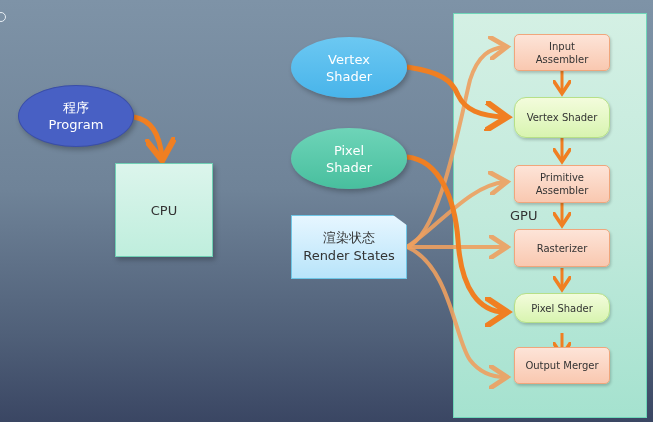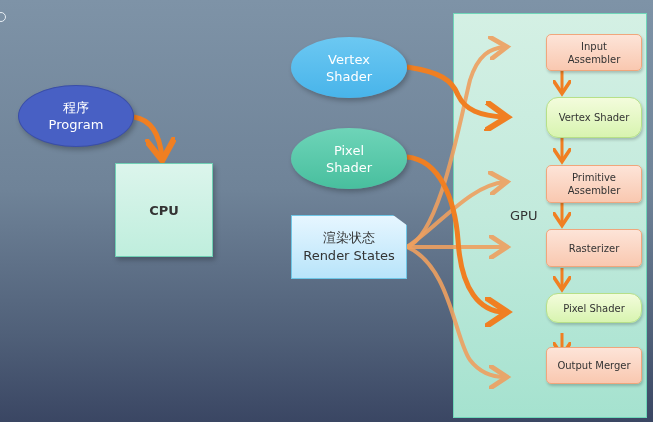--- a/index.html
+++ b/index.html
@@ -27,35 +27,33 @@
     box-shadow: 2px 3px 5px rgba(0,0,0,0.25);
   }
   .program { left: 18px; top: 85px; width: 116px; height: 62px; background: #4860c4; border: 1px solid #3a4ea8; box-sizing: border-box; }
   .vertex { left: 291px; top: 37px; width: 116px; height: 61px; background: linear-gradient(180deg,#6cc8f2,#48b4ea); }
   .pixel { left: 291px; top: 128px; width: 116px; height: 61px; background: linear-gradient(180deg,#6ed4b8,#48bf9e); }
   .cpu {
     position: absolute; left: 115px; top: 163px; width: 96px; height: 92px;
     background: linear-gradient(180deg,#dcf5ec,#bfeedd); border: 1px solid #6fcfb4;
     display: flex; align-items: center; justify-content: center; font-size: 13px; color: #333;
     box-shadow: 2px 3px 5px rgba(0,0,0,0.25);
-    font-weight: bold;
   }
   .render-states {
     position: absolute; left: 291px; top: 215px; width: 116px; height: 64px;
     background: linear-gradient(180deg,#e6f6ff,#b8e4fa); border: 1px solid #6ec6e6; box-sizing: border-box;
     clip-path: polygon(0 0, 88% 0, 100% 16%, 100% 100%, 0 100%);
     display: flex; flex-direction: column; align-items: center; justify-content: center;
     font-size: 13px; line-height: 18px; color: #333;
   }
   .stage {
     position: absolute; left: 514px; width: 96px; border-radius: 5px;
     display: flex; flex-direction: column; align-items: center; justify-content: center;
     font-size: 10px; line-height: 13px; color: #333; text-align: center; box-sizing: border-box;
     box-shadow: 1px 2px 3px rgba(0,0,0,0.2);
-    margin-left: 32px;
   }
   .stage.orange { background: linear-gradient(180deg,#fde4d8,#f9c8b0); border: 1px solid #f0a67c; }
   .stage.green { background: linear-gradient(180deg,#f3fcdc,#d8f4b0); border: 1px solid #b6e088; border-radius: 12px; }
   svg.arrows { position: absolute; left: 0; top: 0; }
 </style>
 </head>
 <body>
 
 <div class="corner-circle"></div>
 

